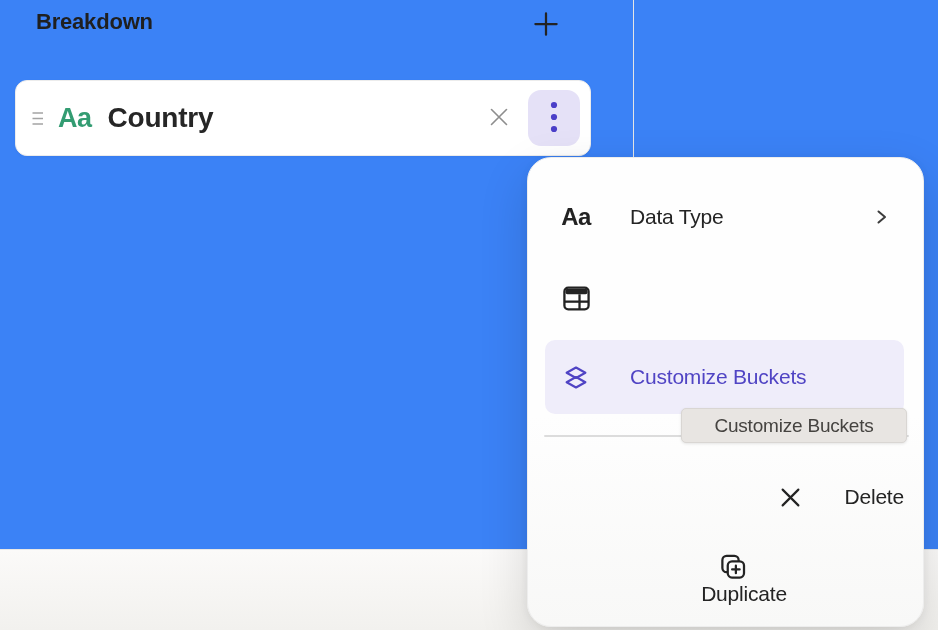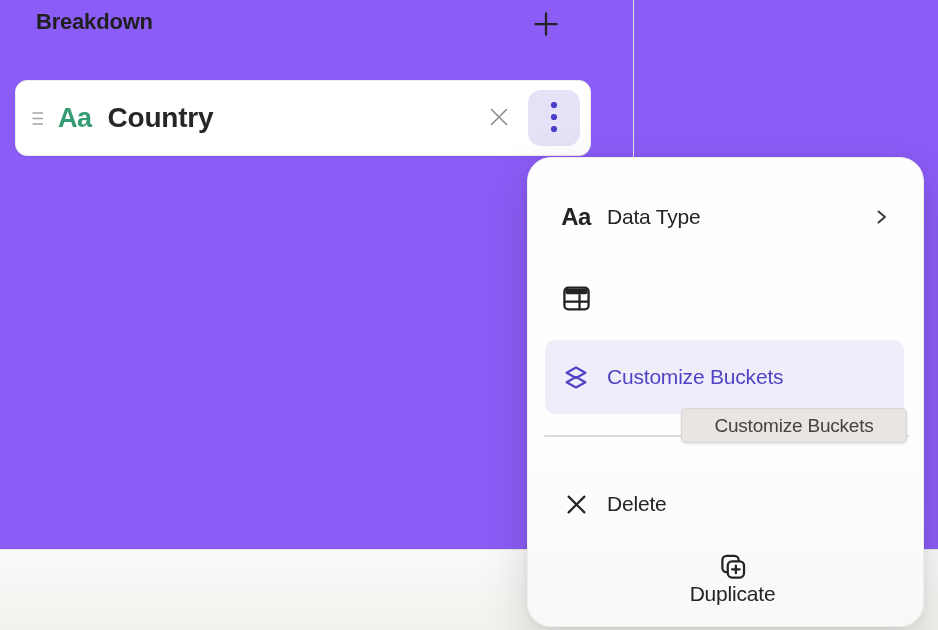--- a/index.html
+++ b/index.html
@@ -1,18 +1,18 @@
 <!DOCTYPE html>
 <html><head>
 <meta charset="utf-8">
 <style>
   html,body{margin:0;padding:0;background:#fff;}
   *{box-sizing:border-box;}
   .root{
-    position:relative;width:938px;height:630px;overflow:hidden;background:#8b5cf6;
+    position:relative;width:938px;height:630px;overflow:hidden;background:#3b82f6;
     font-family:"Liberation Sans","DejaVu Sans",sans-serif;color:#232323;
   }
   
   .panel-header{position:absolute;left:0;top:0;width:633px;height:52px;}
   .panel-title{position:absolute;left:36px;top:9px;font-size:22px;font-weight:700;letter-spacing:-0.2px;color:#1f1f1f;}
   .add-btn{position:absolute;left:528px;top:7px;width:36px;height:36px;display:flex;align-items:center;justify-content:center;background:none;border:none;cursor:pointer;padding:0;}
   .field-card{
     position:absolute;left:15px;top:80px;width:576px;height:76px;background:#ffffff;
     border:1px solid #ececec;border-radius:12px;box-shadow:0 1px 3px rgba(0,0,0,0.04);
     display:flex;align-items:center;padding:0 10px 0 16px;
@@ -34,28 +34,28 @@
     background:linear-gradient(180deg,#fefefe 55%,#f8f8f7 100%);
     border:1px solid #ededed;border-radius:24px;
     box-shadow:0 18px 50px rgba(0,0,0,0.14),0 2px 8px rgba(0,0,0,0.06);
   }
   .menu-item{
     position:absolute;left:17px;width:359px;height:56px;display:flex;align-items:center;
     border-radius:10px;cursor:pointer;background:transparent;border:none;padding:0;text-align:left;
     font-family:inherit;
   }
   .menu-item .mi-icon{width:30px;margin-left:16px;display:flex;align-items:center;justify-content:center;flex:0 0 30px;}
-  .menu-item .mi-label{margin-left:16px;font-size:21px;font-weight:500;letter-spacing:-0.2px;color:#242424;white-space:nowrap;}
+  .menu-item .mi-label{margin-left:39px;font-size:21px;font-weight:500;letter-spacing:-0.2px;color:#242424;white-space:nowrap;}
   .mi-aa{font-size:24px;font-weight:600;color:#232323;letter-spacing:-0.5px;line-height:1;}
   .mi-chevron{margin-left:auto;margin-right:14px;display:flex;align-items:center;}
   .mi-datatype{top:31px;}
   .mi-maplookup{top:112px;}
   .mi-custombuckets{top:182px;height:74px;background:#efedfa;}
   .mi-custombuckets .mi-label{color:#5044c4;}
-  .mi-delete{top:318px;}
+  .mi-delete{top:311px;justify-content:flex-end;}
   .mi-duplicate{top:393px;flex-direction:column;}
   .menu-divider{position:absolute;left:16px;top:277px;width:365px;height:2px;background:#dcdcdc;border-radius:1px;}
   .tooltip{
     position:absolute;left:153px;top:250px;width:226px;height:35px;z-index:5;
     background:#e8e5e2;border:1px solid #d9d6d3;border-radius:5px;
     box-shadow:0 1px 3px rgba(0,0,0,0.10);
     display:flex;align-items:center;justify-content:center;
     font-size:19px;font-weight:500;color:#454340;letter-spacing:-0.2px;white-space:nowrap;
   }
 </style>

